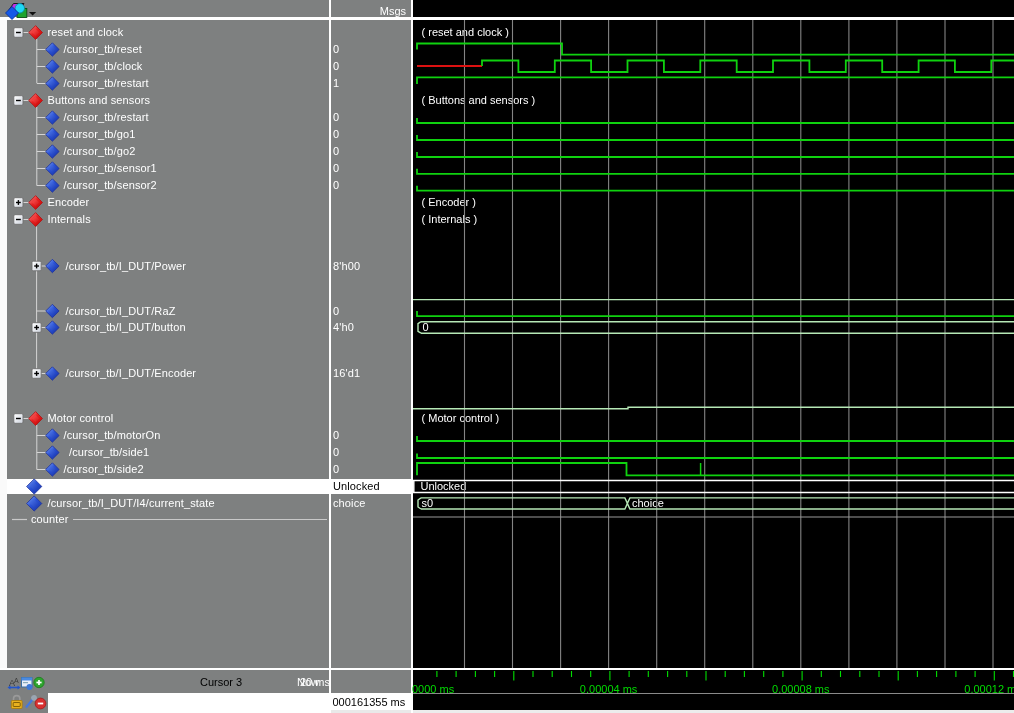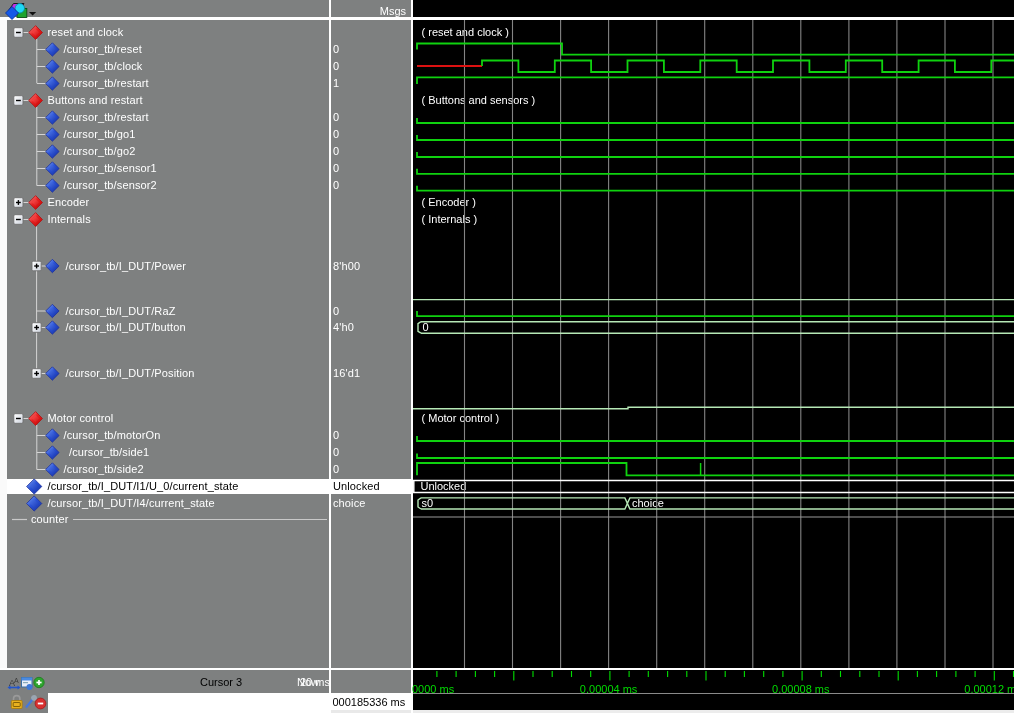--- a/index.html
+++ b/index.html
@@ -35,58 +35,57 @@
 <div class="abs" style="left:329px;top:670px;width:2px;height:43px;background:#fff"></div>
 <div class="abs" style="left:48px;top:693px;width:281px;height:20px;background:#fff"></div>
 <div class="abs" style="left:331px;top:693px;width:80px;height:16.5px;background:#fff"></div>
 <div class="abs" style="left:331px;top:709.5px;width:80px;height:3.5px;background:#e9e9e9"></div>
 
 <div class="t" style="left:330px;top:2.5px;width:76px;text-align:right">Msgs</div>
 
 <div class="t" style="left:200px;top:673.5px;width:119px;text-align:right">Now</div>
 <div class="t" style="left:300px;top:673.5px;width:100px;text-align:left">20 ms</div>
 <div class="t" style="left:200px;top:674px;width:123px;text-align:left;color:#000">Cursor 3</div>
-<div class="t" style="left:332.5px;top:694.2px;color:#000">000185336 ms</div>
+<div class="t" style="left:332.5px;top:694.2px;color:#000">000161355 ms</div>
 
 <div class="t n" style="left:47.5px;top:24.3px">reset and clock</div>
     <div class="t n" style="left:63.5px;top:41.3px">/cursor_tb/reset</div>
     <div class="t n" style="left:333px;top:41.3px">0</div>
     <div class="t n" style="left:63.5px;top:58.3px">/cursor_tb/clock</div>
     <div class="t n" style="left:333px;top:58.3px">0</div>
     <div class="t n" style="left:63.5px;top:75.3px">/cursor_tb/restart</div>
     <div class="t n" style="left:333px;top:75.3px">1</div>
-    <div class="t n" style="left:47.5px;top:92.3px">Buttons and restart</div>
+    <div class="t n" style="left:47.5px;top:92.3px">Buttons and sensors</div>
     <div class="t n" style="left:63.5px;top:109.3px">/cursor_tb/restart</div>
     <div class="t n" style="left:333px;top:109.3px">0</div>
     <div class="t n" style="left:63.5px;top:126.3px">/cursor_tb/go1</div>
     <div class="t n" style="left:333px;top:126.3px">0</div>
     <div class="t n" style="left:63.5px;top:143.3px">/cursor_tb/go2</div>
     <div class="t n" style="left:333px;top:143.3px">0</div>
     <div class="t n" style="left:63.5px;top:160.3px">/cursor_tb/sensor1</div>
     <div class="t n" style="left:333px;top:160.3px">0</div>
     <div class="t n" style="left:63.5px;top:177.3px">/cursor_tb/sensor2</div>
     <div class="t n" style="left:333px;top:177.3px">0</div>
     <div class="t n" style="left:47.5px;top:194.3px">Encoder</div>
     <div class="t n" style="left:47.5px;top:211.3px">Internals</div>
     <div class="t n" style="left:65.5px;top:257.8px">/cursor_tb/I_DUT/Power</div>
     <div class="t n" style="left:333px;top:257.8px">8'h00</div>
     <div class="t n" style="left:65.5px;top:302.8px">/cursor_tb/I_DUT/RaZ</div>
     <div class="t n" style="left:333px;top:302.8px">0</div>
     <div class="t n" style="left:65.5px;top:319.3px">/cursor_tb/I_DUT/button</div>
     <div class="t n" style="left:333px;top:319.3px">4'h0</div>
-    <div class="t n" style="left:65.5px;top:365.3px">/cursor_tb/I_DUT/Position</div>
+    <div class="t n" style="left:65.5px;top:365.3px">/cursor_tb/I_DUT/Encoder</div>
     <div class="t n" style="left:333px;top:365.3px">16'd1</div>
     <div class="t n" style="left:47.5px;top:410.3px">Motor control</div>
     <div class="t n" style="left:63.5px;top:427.3px">/cursor_tb/motorOn</div>
     <div class="t n" style="left:333px;top:427.3px">0</div>
     <div class="t n" style="left:69px;top:444.3px">/cursor_tb/side1</div>
     <div class="t n" style="left:333px;top:444.3px">0</div>
     <div class="t n" style="left:63.5px;top:461.3px">/cursor_tb/side2</div>
     <div class="t n" style="left:333px;top:461.3px">0</div>
-    <div class="t n" style="left:47.5px;top:478.3px;color:#000">/cursor_tb/I_DUT/I1/U_0/current_state</div>
     <div class="t n" style="left:333px;top:478.3px;color:#000">Unlocked</div>
     <div class="t n" style="left:47.5px;top:495.3px;color:#fff">/cursor_tb/I_DUT/I4/current_state</div>
     <div class="t n" style="left:333px;top:495.3px;color:#fff">choice</div>
     <div class="t n" style="left:31px;top:511.3px">counter</div>
 
 <div class="t" style="left:421.5px;top:24.3px">( reset and clock )</div>
     <div class="t" style="left:421.5px;top:92.3px">( Buttons and sensors )</div>
     <div class="t" style="left:421.5px;top:194.3px">( Encoder )</div>
     <div class="t" style="left:421.5px;top:211.3px">( Internals )</div>
     <div class="t" style="left:421.5px;top:410.3px">( Motor control )</div>

